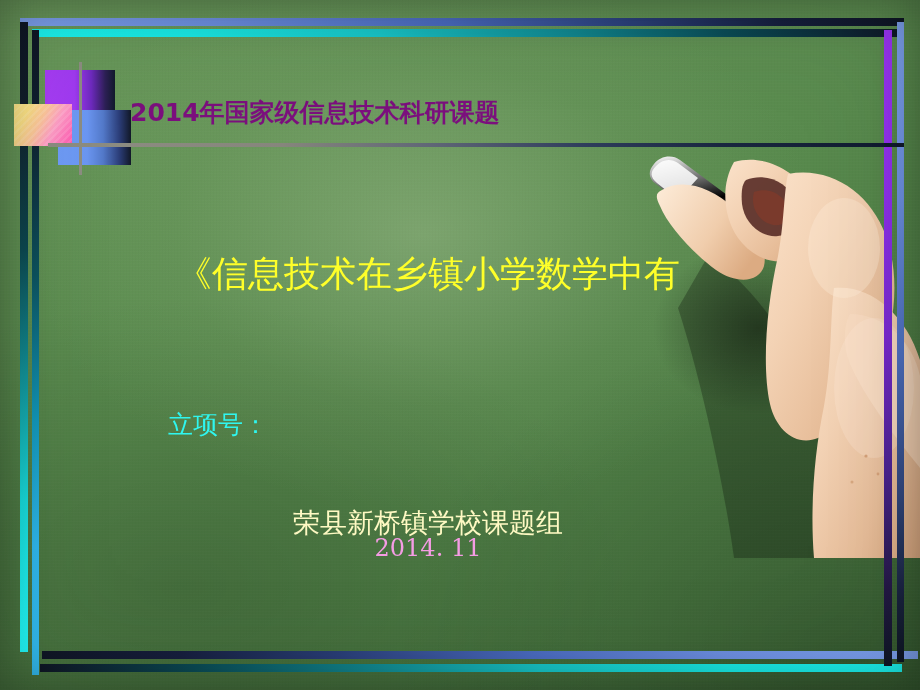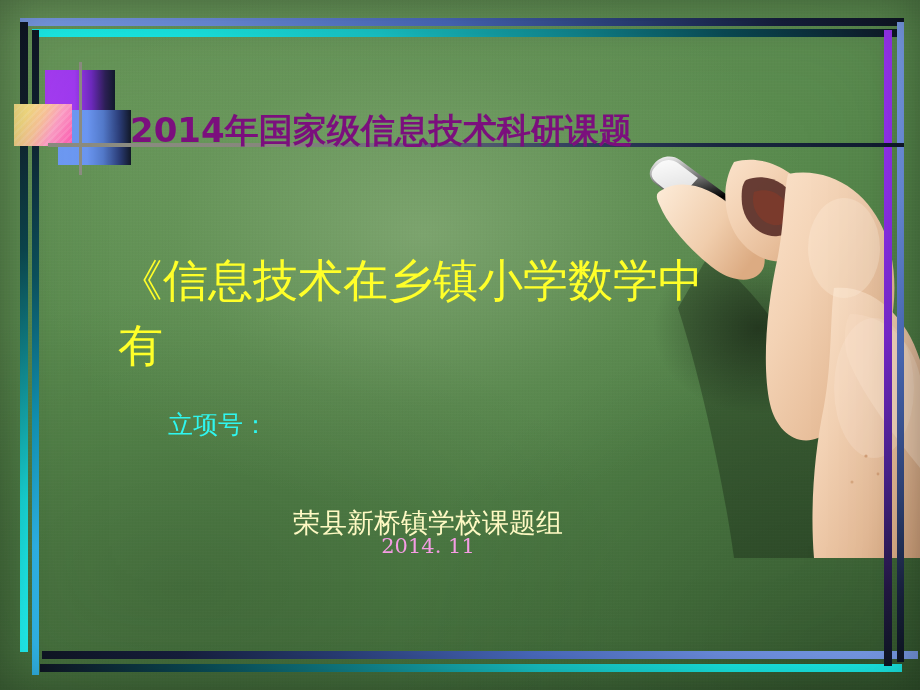--- a/index.html
+++ b/index.html
@@ -107,29 +107,29 @@
 
   
   .head-rule {
     position: absolute; left: 64px; top: 143px; width: 840px; height: 4px;
     background: linear-gradient(90deg, #8d8d82 0%, #86867c 26%, #5f6676 44%, #2f3d5c 62%, #1a2740 78%, #101a2e 100%);
   }
 
   
   .kicker {
     position: absolute; left: 130px; top: 96px;
-    font-size: 34px; font-weight: bold; letter-spacing: 0px;
+    font-size: 25px; font-weight: bold; letter-spacing: 0px;
     color: #7b0f7d;
     font-family: "DejaVu Sans", "Liberation Sans", sans-serif;
     white-space: nowrap;
-    margin-top: 12px;
   }
   .main-title {
     position: absolute; left: 118px; top: 248px; width: 620px;
-    font-size: 45px; line-height: 1.45;
+    text-align: center;
+    font-size: 36px; line-height: 1.45;
     color: #ffff29;
     font-family: "DejaVu Serif", "Liberation Serif", serif;
   }
   .subline-1 {
     position: absolute; left: 168px; top: 408px; width: 520px;
     text-align: left;
     font-size: 25px;
     color: #2ff6ef;
     font-family: "DejaVu Serif", "Liberation Serif", serif;
   }
@@ -137,21 +137,21 @@
     position: absolute; left: 168px; top: 476px; width: 520px;
     text-align: center;
     font-size: 27px;
     color: #fef9c3;
     font-family: "DejaVu Serif", "Liberation Serif", serif;
     margin-top: 29px;
   }
   .subline-3 {
     position: absolute; left: 168px; top: 534px; width: 520px;
     text-align: center;
-    font-size: 21px;
+    font-size: 24px;
     color: #f59ce4;
     font-family: "DejaVu Serif", "Liberation Serif", serif;
   }
 
   
   .hand-wrap {
     position: absolute; left: 638px; top: 138px; width: 282px; height: 420px;
   }
   .hand-wrap svg { display: block; }
 </style>

